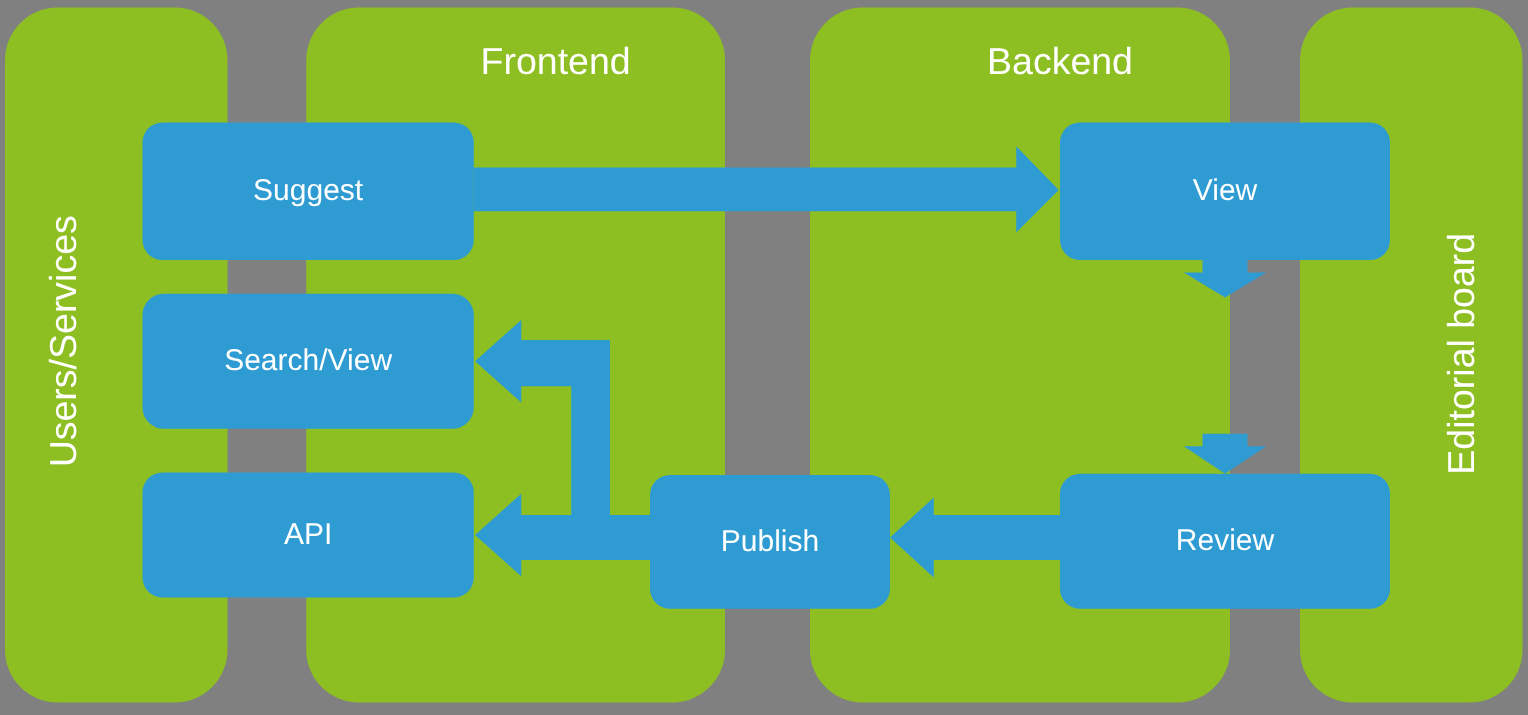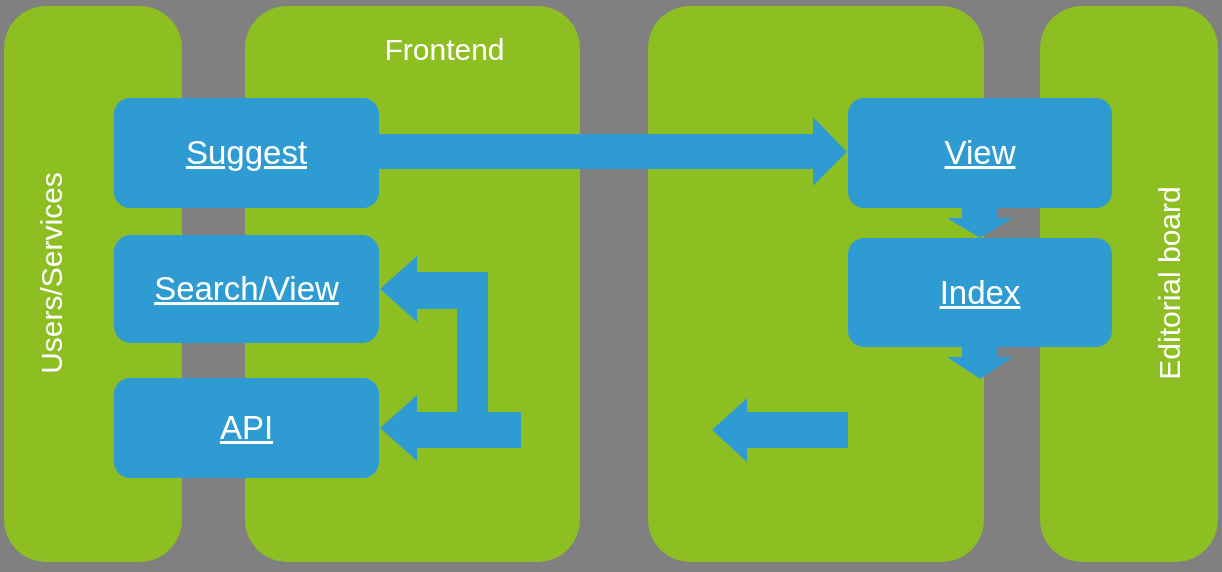--- a/index.html
+++ b/index.html
@@ -41,50 +41,51 @@
     position: absolute;
     left: 0;
     top: 0;
     color: var(--node-blue, #2E9CD3);
   }
   .node {
     position: absolute;
     background: var(--node-blue, #2E9CD3);
     border-radius: 16px;
     color: var(--text-white, #ffffff);
-    font-size: 33px;
+    font-size: 24px;
     display: flex;
     align-items: center;
     justify-content: center;
     white-space: nowrap;
-    text-decoration: underline;
   }
 </style>
 </head>
 <body>
 
 <div id="canvas">
 
   <div class="lane" style="left:4px; width:178px;"></div>
   <div class="lane" style="left:245px; width:335px;"></div>
   <div class="lane" style="left:648px; width:336px;"></div>
   <div class="lane" style="left:1040px; width:178px;"></div>
 
   <div class="vlabel" style="left:52px; top:273px;">Users/Services</div>
   <div class="lane-title" style="left:245px; width:335px; top:33px;">Frontend</div>
+  <div class="lane-title" style="left:648px; width:336px; top:33px;">Backend</div>
   <div class="vlabel" style="left:1170px; top:283px;">Editorial board</div>
 
   <svg class="arrows" width="1222" height="572" viewBox="0 0 1222 572" aria-hidden="true">
     <polygon fill="currentColor" points="379,134 813,134 813,117 847,152 813,186 813,169 379,169"></polygon>
     <polygon fill="currentColor" points="962,208 998,208 998,218 1013,218 980,238 947,218 962,218"></polygon>
     <polygon fill="currentColor" points="962,347 998,347 998,357 1013,357 980,379 947,357 962,357"></polygon>
     <polygon fill="currentColor" points="848,412 747,412 747,398 712,430 747,462 747,448 848,448"></polygon>
     <polygon fill="currentColor" points="521,412 417,412 417,395 380,428 417,461 417,448 521,448"></polygon>
     <polygon fill="currentColor" points="488,413 457,413 457,309 417,309 417,322 380,289 417,256 417,272 488,272"></polygon>
   </svg>
 
   <div class="node" style="left:114px; top:98px;  width:265px; height:110px;">Suggest</div>
   <div class="node" style="left:114px; top:235px; width:265px; height:108px;border-radius:17px;">Search/View</div>
   <div class="node" style="left:114px; top:378px; width:265px; height:100px;">API</div>
+  <div class="node" style="left:520px; top:380px; width:192px; height:107px;">Publish</div>
   <div class="node" style="left:848px; top:98px;  width:264px; height:110px;">View</div>
-  <div class="node" style="left:848px; top:238px; width:264px; height:109px;">Index</div>
+  <div class="node" style="left:848px; top:379px; width:264px; height:108px;">Review</div>
 
 </div>
 
 </body></html>

